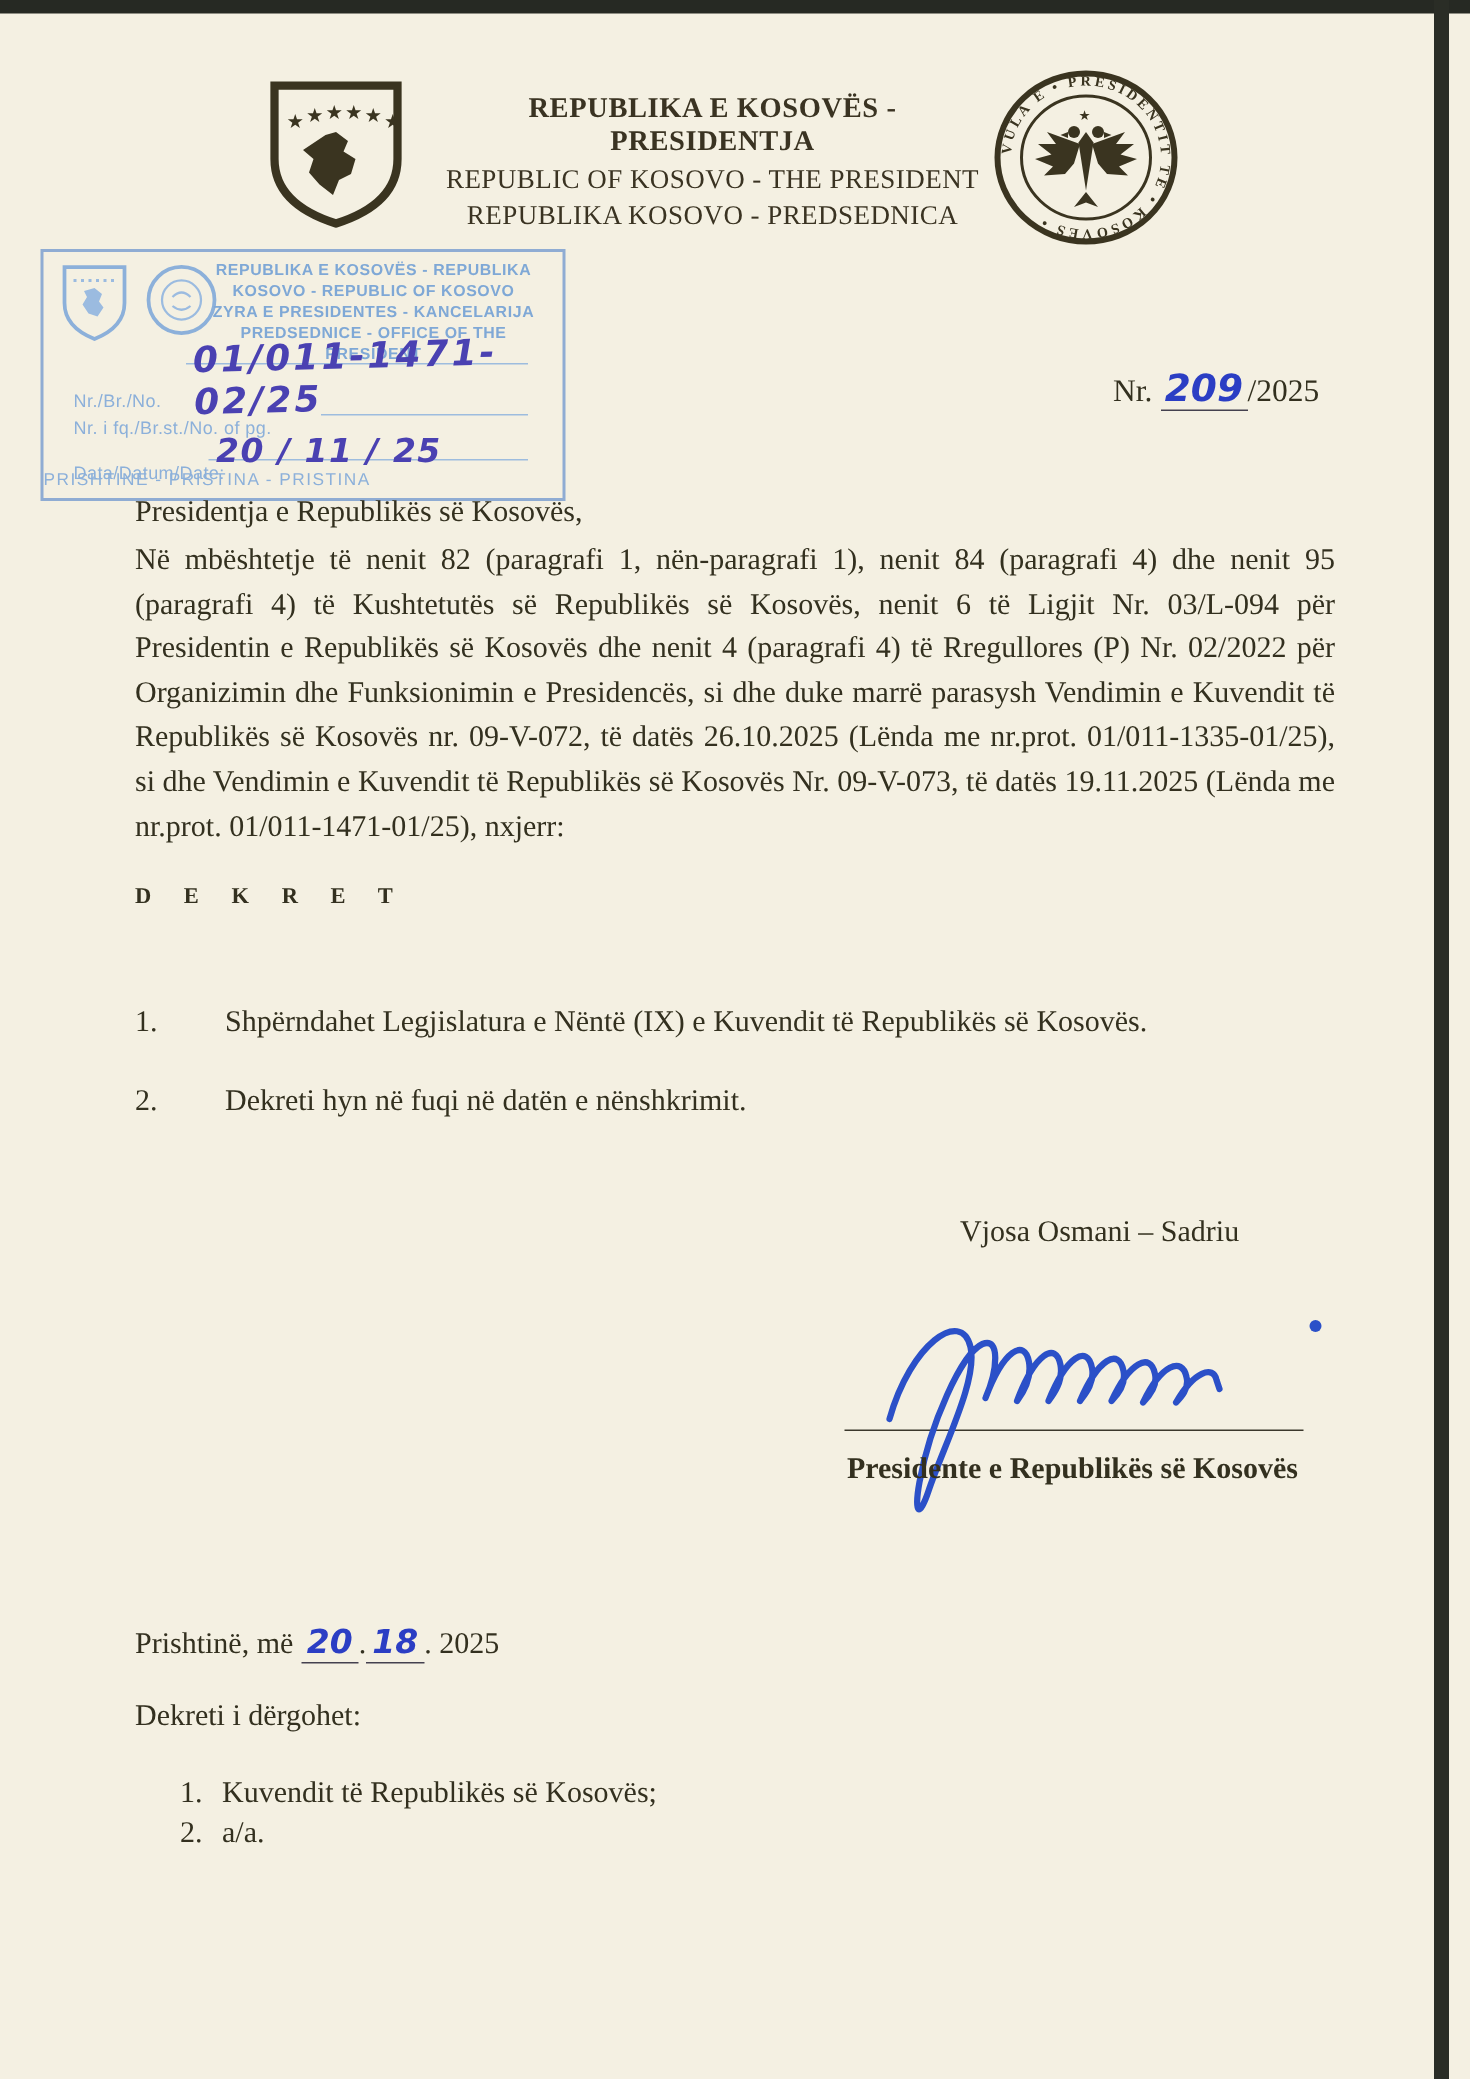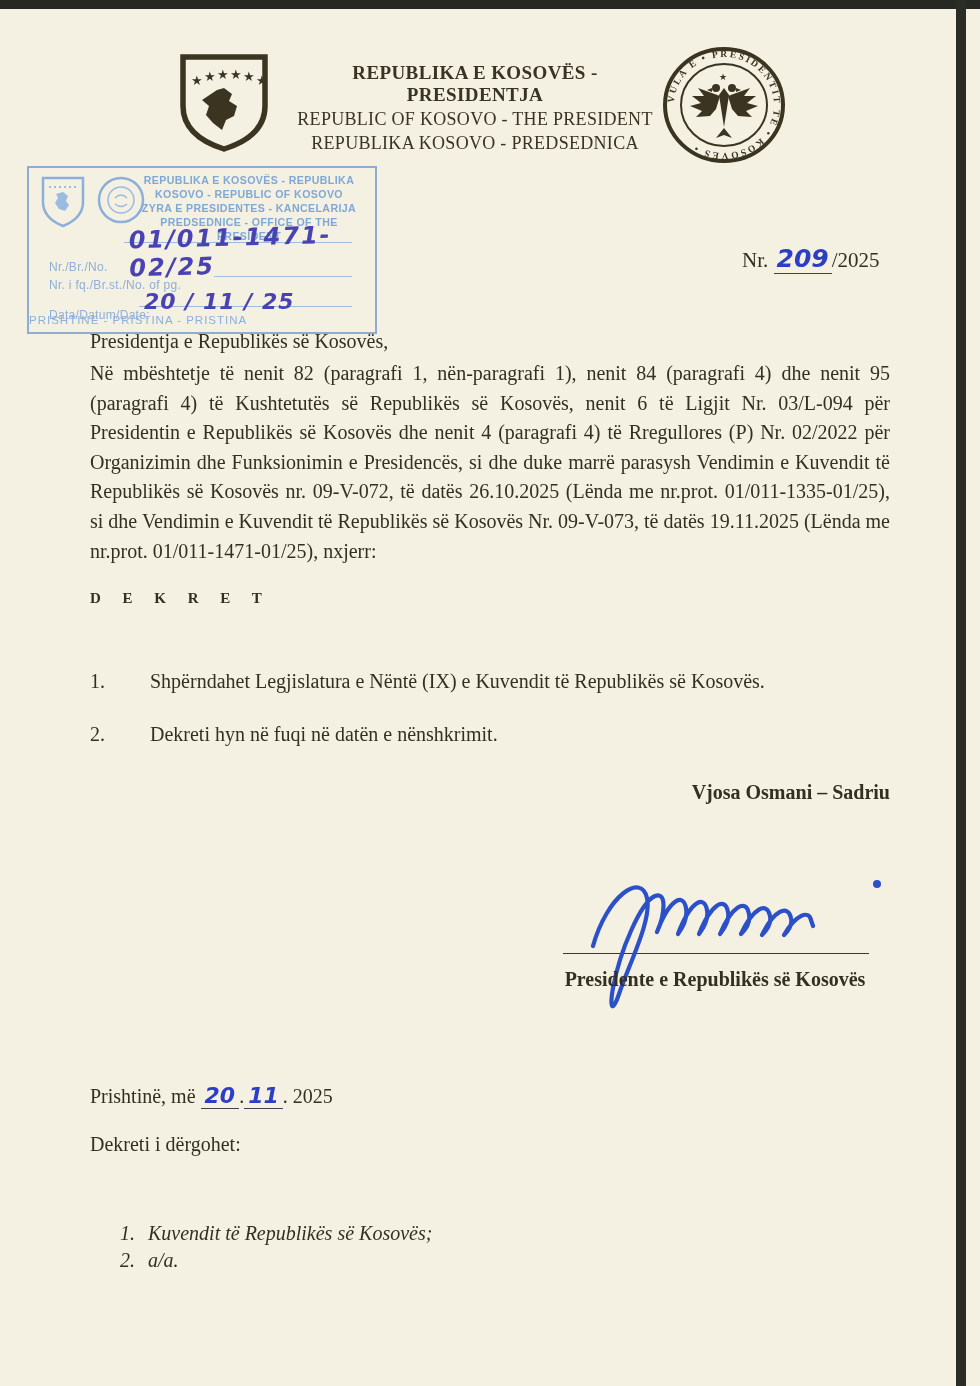--- a/index.html
+++ b/index.html
@@ -48,31 +48,31 @@
 
   
   .body-intro{left:90px;top:330px;width:800px;font-size:20px;}
   .body-par{left:90px;top:359px;width:800px;font-size:20px;line-height:29.6px;text-align:justify;}
   .decree-title{left:90px;top:590px;width:800px;text-align:left;
     font-size:15px;font-weight:bold;letter-spacing:9px;}
   .decree-item{left:90px;width:800px;font-size:20px;}
   .decree-item .num{display:inline-block;width:60px;}
 
   
-  .sig-name{left:640px;top:781px;width:250px;text-align:right;font-size:20px;font-weight:bold;}
+  .sig-name{left:640px;top:810px;width:250px;text-align:left;font-size:20px;font-weight:normal;}
   .sig-line{left:563px;top:953px;width:306px;border-bottom:1.6px solid #3b382c;}
   .sig-title{left:550px;top:968px;width:330px;text-align:center;font-size:20px;font-weight:bold;}
 
   
   .date-line{left:90px;top:1083px;font-size:20px;}
   .date-line .hand-day,.date-line .hand-month{
     font-family:"DejaVu Sans",sans-serif;font-weight:bold;font-style:italic;
     color:#2b3ec4;font-size:22px;padding:0 4px;border-bottom:1.5px solid #44414f;}
   .dist-label{left:90px;top:1133px;font-size:20px;}
-  .dist-list{left:120px;top:1182px;font-size:20px;font-style:italic;line-height:27px;margin-top:38px;}
+  .dist-list{left:120px;top:1182px;font-size:20px;line-height:27px;}
   .dist-list .num{display:inline-block;width:28px;}
 </style>
 </head>
 <body>
 
 <div class="page">
 
   <div class="scan-edge-top"></div>
   <div class="scan-edge-right"></div>
 
@@ -179,21 +179,21 @@
          C198,40 212,33 215,48 C217,57 210,64 207,67
          C219,42 233,36 236,50 C238,58 232,64 229,67
          C241,46 254,42 256,52 L258,58"></path>
     <circle cx="322" cy="16" r="4" fill="#2b50c8"></circle>
   </svg>
 
   <div class="abs sig-title">Presidente e Republikës së Kosovës</div>
 
   <div class="abs date-line">
     <span>Prishtinë, më</span>
-    <span class="hand-day">20</span><span>.</span><span class="hand-month">11</span><span>. 2025</span>
+    <span class="hand-day">20</span><span>.</span><span class="hand-month">18</span><span>. 2025</span>
   </div>
 
   <div class="abs dist-label">Dekreti i dërgohet:</div>
 
   <div class="abs dist-list">
     <div>
       <span class="num">1.</span><span>Kuvendit të Republikës së Kosovës;</span>
     </div>
     <div>
       <span class="num">2.</span><span>a/a.</span>

